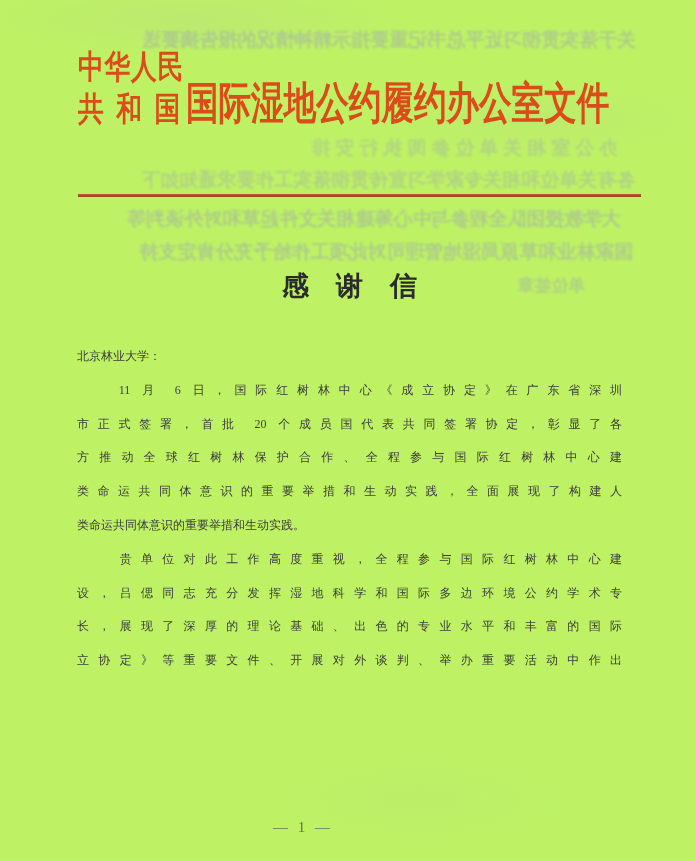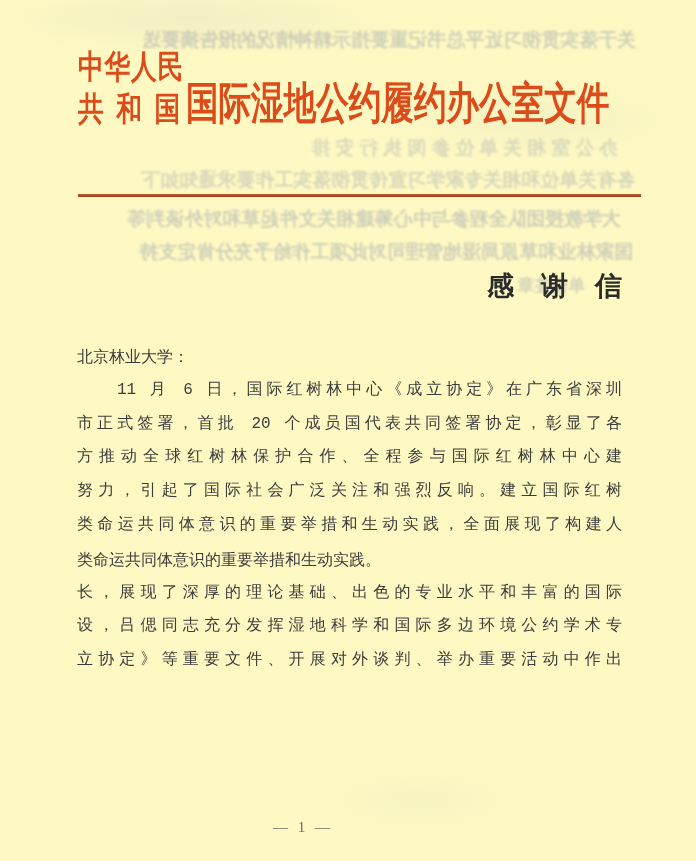--- a/index.html
+++ b/index.html
@@ -1,18 +1,18 @@
 <!DOCTYPE html>
 <html><head>
 <meta charset="utf-8">
 <style>
   html,body { margin:0; padding:0; background:#ffffff; }
   .page {
     position:relative; width:696px; height:861px; margin:0 auto;
-    background:#fef9c3; overflow:hidden;
+    background:#bef264; overflow:hidden;
     font-family:"Liberation Serif", serif;
   }
   
   .page::before {
     content:""; position:absolute; inset:0; pointer-events:none;
     background:
       radial-gradient(ellipse 320px 55px at 190px 18px, rgba(175,178,184,.14), transparent 70%),
       radial-gradient(ellipse 260px 60px at 540px 120px, rgba(175,178,184,.10), transparent 70%),
       radial-gradient(ellipse 220px 70px at 420px 800px, rgba(175,178,184,.07), transparent 70%);
   }
@@ -30,29 +30,29 @@
     font-family:"Liberation Sans", sans-serif; font-weight:900; font-size:44px;
     transform:scaleX(.74); transform-origin:left top; white-space:nowrap;
   }
   .red-rule {
     position:absolute; left:78px; top:194px; width:563px; height:3px;
     background:linear-gradient(to bottom,#c05a32,#96411f);
   }
 
   
   .letter-title {
-    position:absolute; left:77px; top:268px; width:545px; text-align:right;
+    position:absolute; left:77px; top:268px; width:545px; text-align:center;
     font-size:27px; font-weight:700; color:#2b2b2b; white-space:nowrap;
   }
   .letter-body {
     position:absolute; left:77px; top:340px; width:545px;
-    font-size:16px; line-height:33.8px; color:#3c3c3c;
+    font-size:12px; line-height:33.8px; color:#3c3c3c;
   }
   .letter-body .line { text-align:justify; text-justify:inter-character; }
-  .letter-body .line.fill { text-align-last:justify;font-family:Liberation Mono, monospace; }
+  .letter-body .line.fill { text-align-last:justify; }
   .page-number {
     position:absolute; top:819px; left:228px; width:150px; text-align:center;
     font-size:15px; color:#6a6a6a; letter-spacing:3px; white-space:nowrap;
   }
 
   
   .bleed {
     position:absolute; color:#9fa6ae; opacity:.5; filter:blur(1.2px);
     transform:scaleX(-1); font-weight:600; font-size:19px;
     white-space:nowrap; overflow:hidden; pointer-events:none;
@@ -82,22 +82,22 @@
   </div>
   <div class="office-title" style="color: rgb(220, 75, 26);">国际湿地公约履约办公室文件</div>
   <div class="red-rule"></div>
 
   <div class="letter-title">感　谢　信</div>
   <div class="letter-body">
       <div class="line">北京林业大学：</div>
       <div class="line fill">　　11 月 6 日，国际红树林中心《成立协定》在广东省深圳</div>
       <div class="line fill">市正式签署，首批 20 个成员国代表共同签署协定，彰显了各</div>
       <div class="line fill">方推动全球红树林保护合作、全程参与国际红树林中心建</div>
-      <div class="line fill">努力，引起了国际社会广泛关注和强烈反响。建立国际红树</div>
       <div class="line fill">类命运共同体意识的重要举措和生动实践，全面展现了构建人</div>
       <div class="line">类命运共同体意识的重要举措和生动实践。</div>
+      <div class="line fill">　　贵单位对此工作高度重视，全程参与国际红树林中心建</div>
+      <div class="line fill">设，吕偲同志充分发挥湿地科学和国际多边环境公约学术专</div>
       <div class="line fill">长，展现了深厚的理论基础、出色的专业水平和丰富的国际</div>
-      <div class="line fill">设，吕偲同志充分发挥湿地科学和国际多边环境公约学术专</div>
       <div class="line fill">立协定》等重要文件、开展对外谈判、举办重要活动中作出</div>
     </div>
   <div class="page-number">— 1 —</div>
 
 </div>
 
 </body></html>

